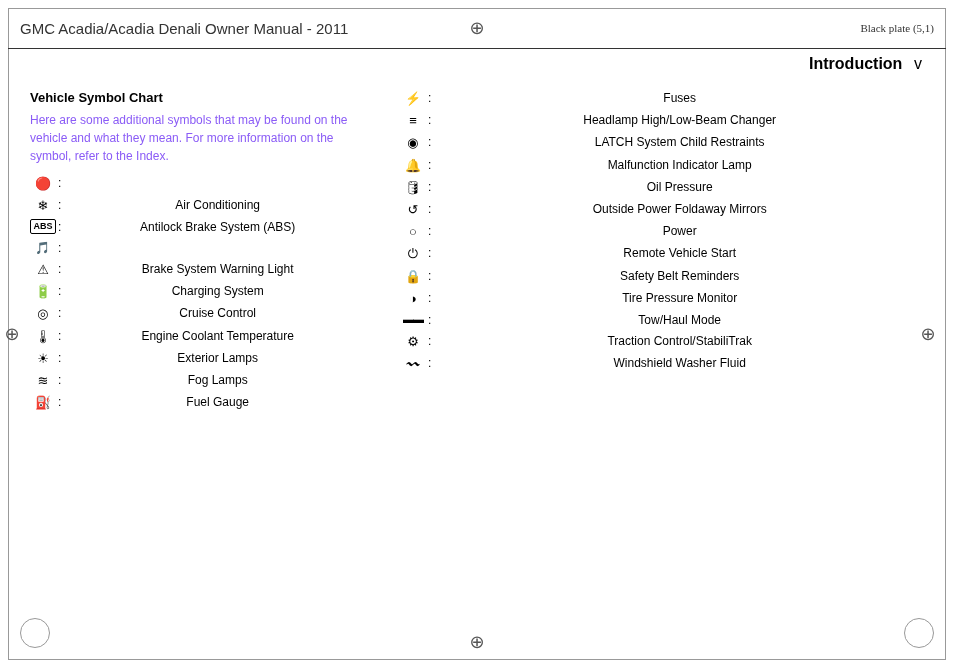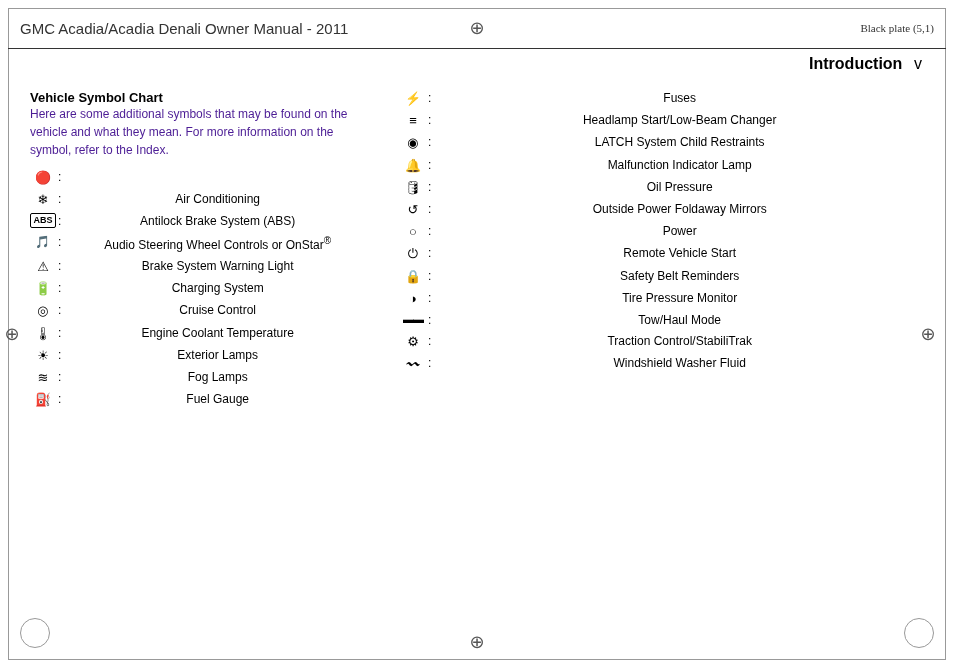--- a/index.html
+++ b/index.html
@@ -87,27 +87,28 @@
       width: 340px;
       flex-shrink: 0;
     }
     .col-right {
       flex: 1;
     }
 
     .section-title {
       font-size: 13px;
       font-weight: bold;
+      margin-bottom: 6px;
     }
 
     .intro-text {
       font-size: 12px;
       line-height: 1.5;
       margin-bottom: 10px;
-      color: #4c1d95;
+      color: #8b5cf6;
     }
 
     .symbol-list {
       list-style: none;
       padding: 0;
     }
     .symbol-list li {
       display: flex;
       align-items: flex-start;
       margin-bottom: 4px;
@@ -214,21 +215,20 @@
 
         <li>
           <span class="sym-icon" style="font-size:9px;font-weight:bold;border:1px solid #000;padding:0 1px;border-radius:2px;">ABS</span>
           <span class="sym-colon">:</span>
           <span class="sym-label">Antilock Brake System (ABS)</span>
         </li>
 
         <li>
           <span class="sym-icon" style="font-size:12px;">🎵</span>
           <span class="sym-colon">:</span>
-          <span class="sym-label">Audio Steering Wheel Controls or OnStar<sup>®</sup></span>
         </li>
 
         <li>
           <span class="sym-icon" style="font-size:13px;">⚠</span>
           <span class="sym-colon">:</span>
           <span class="sym-label">Brake System Warning Light</span>
         </li>
 
         <li>
           <span class="sym-icon" style="font-size:13px;">🔋</span>
@@ -273,21 +273,21 @@
 
         <li>
           <span class="sym-icon" style="font-size:13px;">⚡</span>
           <span class="sym-colon">:</span>
           <span class="sym-label">Fuses</span>
         </li>
 
         <li>
           <span class="sym-icon" style="font-size:13px;">≡</span>
           <span class="sym-colon">:</span>
-          <span class="sym-label">Headlamp Start/Low-Beam Changer</span>
+          <span class="sym-label">Headlamp High/Low-Beam Changer</span>
         </li>
 
         <li>
           <span class="sym-icon" style="font-size:13px;">◉</span>
           <span class="sym-colon">:</span>
           <span class="sym-label">LATCH System Child Restraints</span>
         </li>
 
         <li>
           <span class="sym-icon" style="font-size:13px;">🔔</span>

